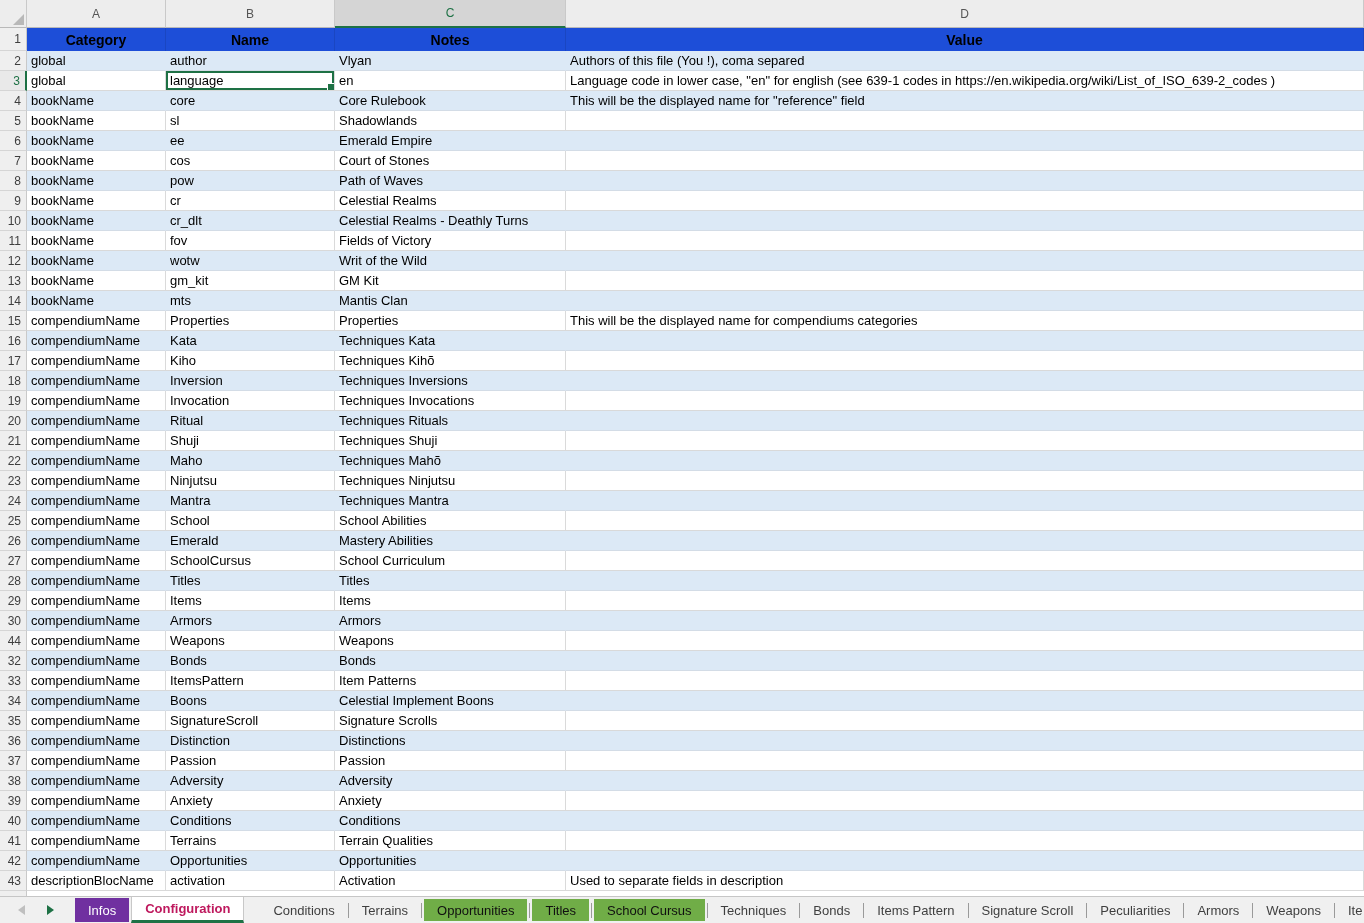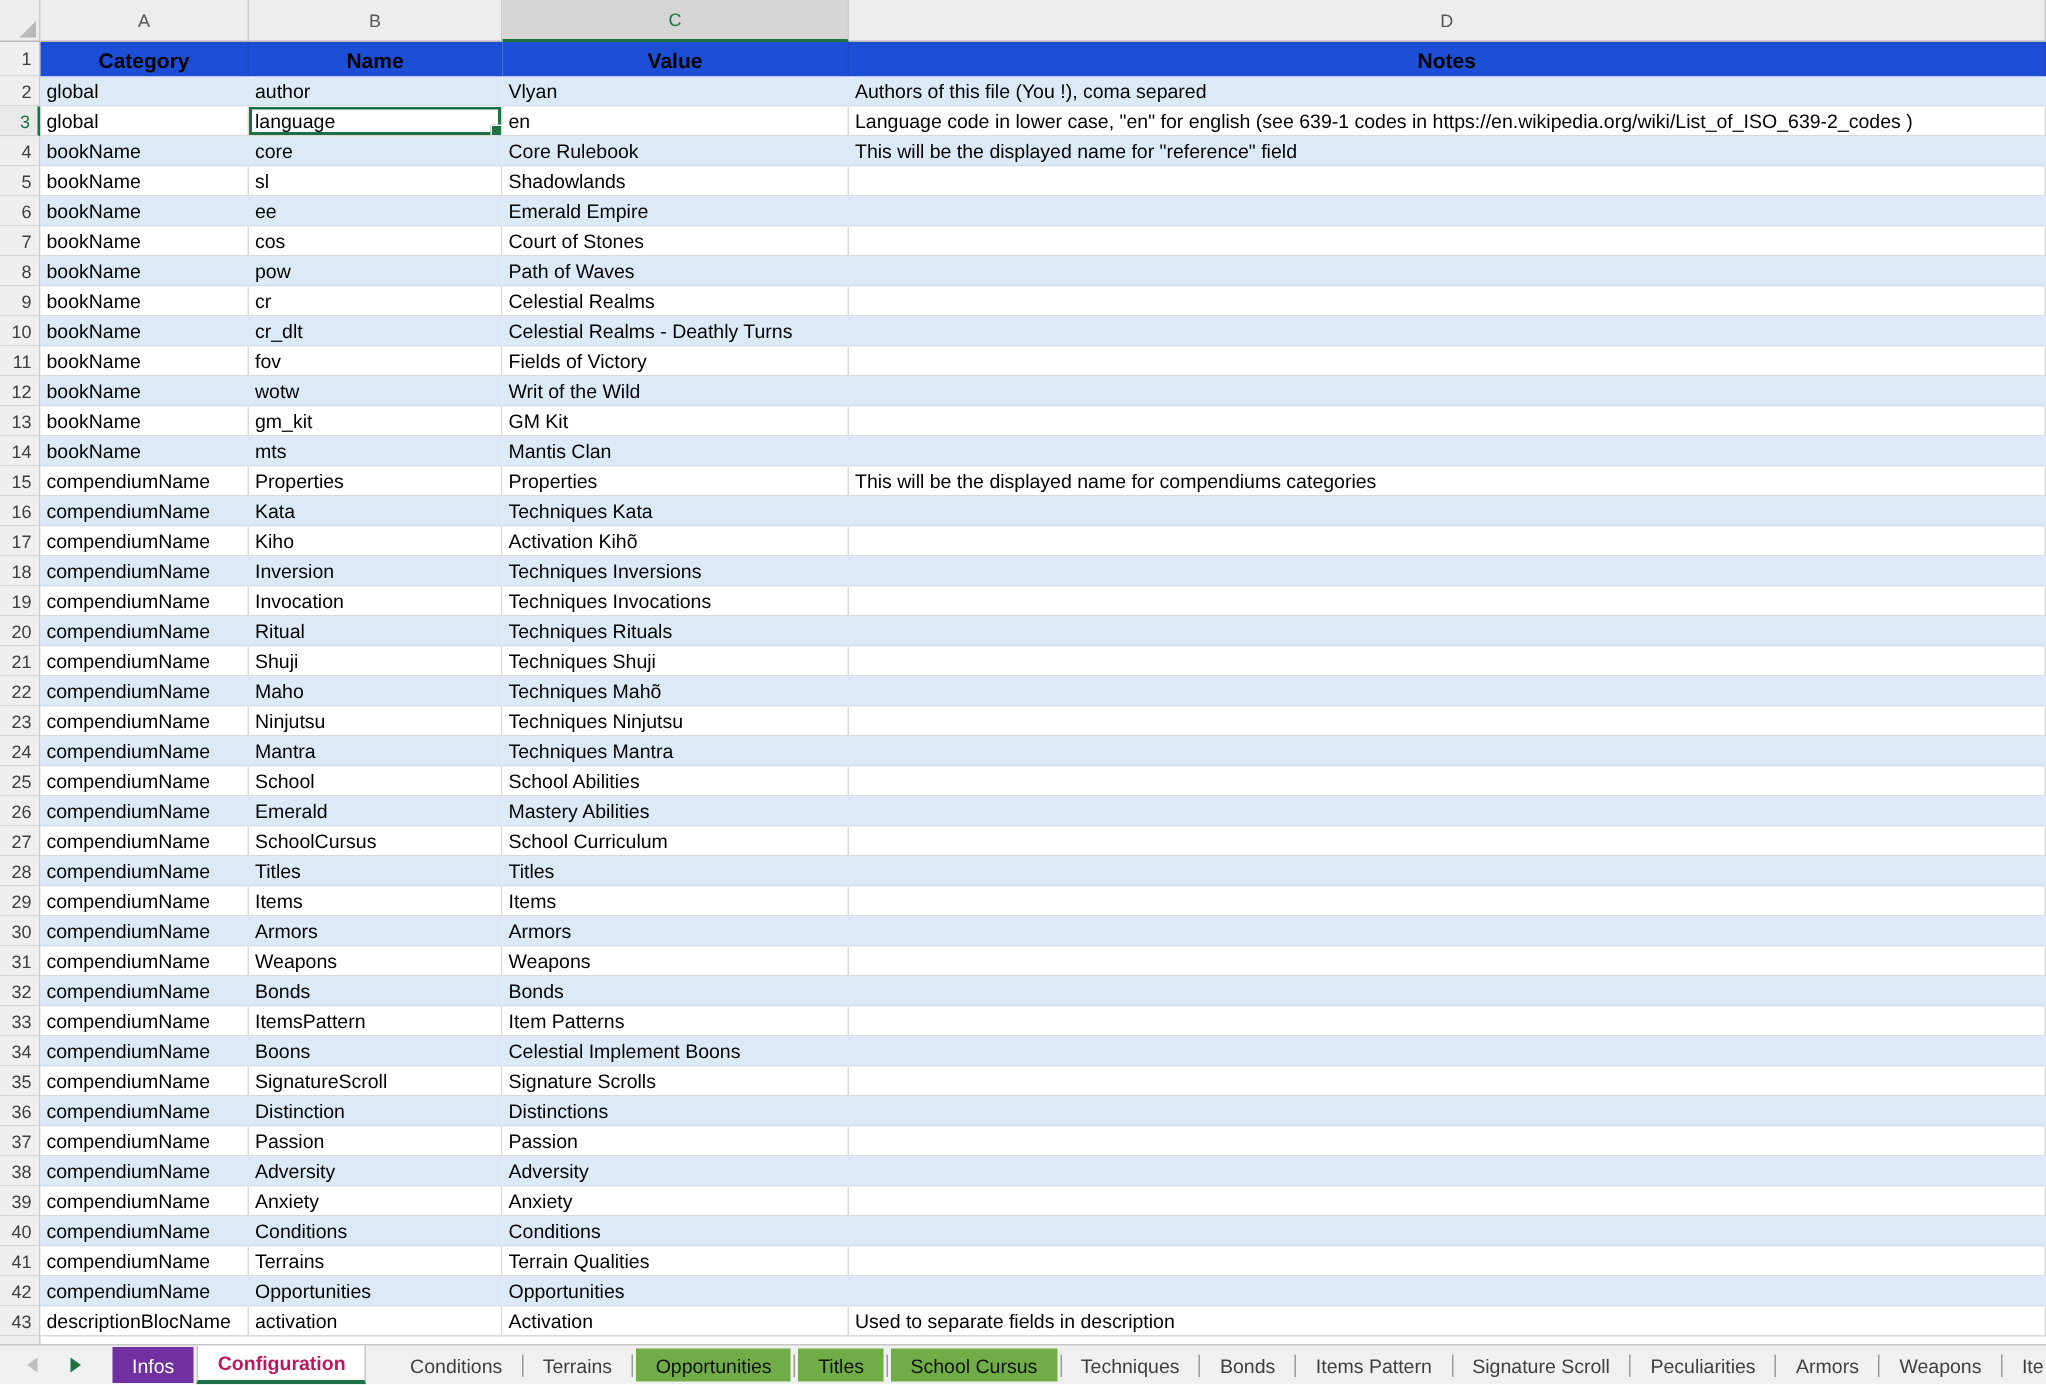--- a/index.html
+++ b/index.html
@@ -62,22 +62,22 @@
       <div class="colhead">A</div>
       <div class="colhead">B</div>
       <div class="colhead sel">C</div>
       <div class="colhead">D</div>
     </div>
   <div>
       <div class="row hdr">
         <div class="gut">1</div>
         <div class="hcell">Category</div>
         <div class="hcell">Name</div>
+        <div class="hcell">Notes</div>
         <div class="hcell">Value</div>
-        <div class="hcell">Notes</div>
       </div>
       <div class="row band">
         <div class="gut">2</div>
         <div class="cell">global</div>
         <div class="cell">author</div>
         <div class="cell">Vlyan</div>
         <div class="cell">Authors of this file (You !), coma separed</div>
       </div>
       <div class="row white">
         <div class="gut sel">3</div>
@@ -174,21 +174,21 @@
         <div class="gut">16</div>
         <div class="cell">compendiumName</div>
         <div class="cell">Kata</div>
         <div class="cell">Techniques Kata</div>
         <div class="cell"></div>
       </div>
       <div class="row white">
         <div class="gut">17</div>
         <div class="cell">compendiumName</div>
         <div class="cell">Kiho</div>
-        <div class="cell">Activation Kihõ</div>
+        <div class="cell">Techniques Kihõ</div>
         <div class="cell"></div>
       </div>
       <div class="row band">
         <div class="gut">18</div>
         <div class="cell">compendiumName</div>
         <div class="cell">Inversion</div>
         <div class="cell">Techniques Inversions</div>
         <div class="cell"></div>
       </div>
       <div class="row white">
@@ -269,21 +269,21 @@
         <div class="cell"></div>
       </div>
       <div class="row band">
         <div class="gut">30</div>
         <div class="cell">compendiumName</div>
         <div class="cell">Armors</div>
         <div class="cell">Armors</div>
         <div class="cell"></div>
       </div>
       <div class="row white">
-        <div class="gut">31</div>
+        <div class="gut">44</div>
         <div class="cell">compendiumName</div>
         <div class="cell">Weapons</div>
         <div class="cell">Weapons</div>
         <div class="cell"></div>
       </div>
       <div class="row band">
         <div class="gut">32</div>
         <div class="cell">compendiumName</div>
         <div class="cell">Bonds</div>
         <div class="cell">Bonds</div>

